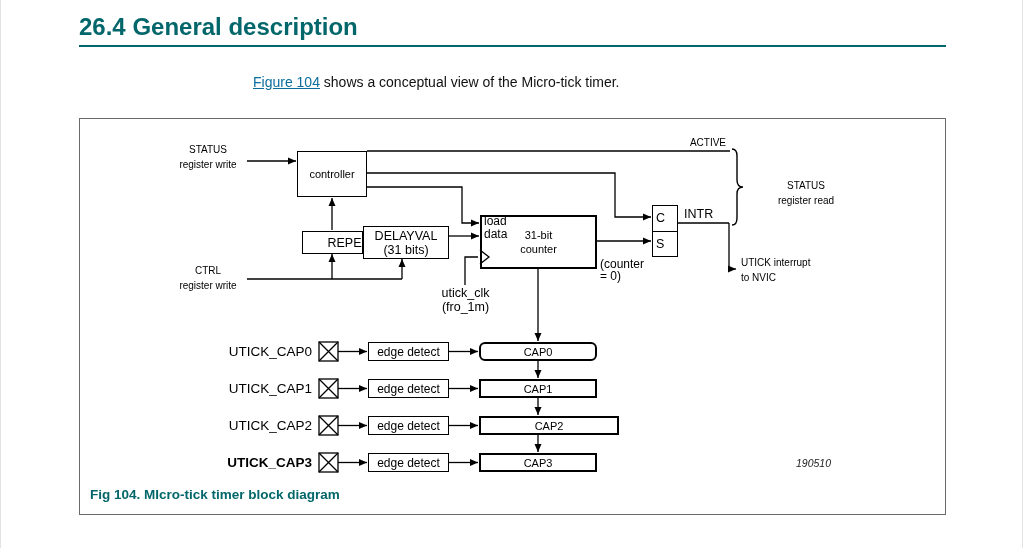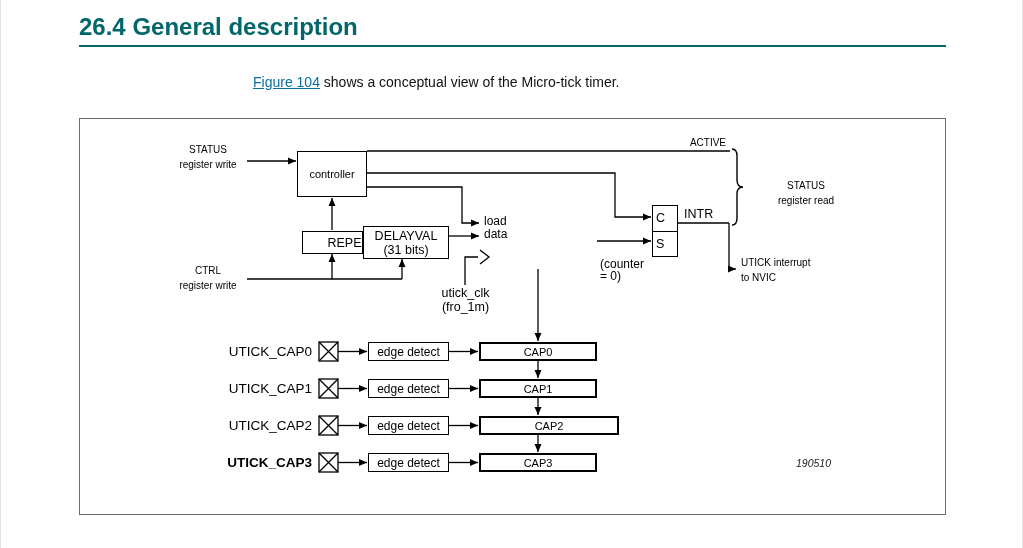--- a/index.html
+++ b/index.html
@@ -49,20 +49,22 @@
 register write</div>
     <div class="box" style="left:217px;top:32px;width:70px;height:46px;">controller</div>
 
     <div class="box f125" style="left:222px;top:112px;width:61px;height:23px;padding-left:39px;">REPEAT</div>
     <div class="box f125" style="left:283px;top:107px;width:86px;height:33px;">DELAYVAL
 (31 bits)</div>
 
     <div class="lbl" style="left:72px;top:144px;width:112px;">CTRL
 register write</div>
 
+    <div class="box thick" style="left:400px;top:96px;width:117px;height:54px;">31-bit
+counter</div>
     <div class="lbl sm left" style="left:404px;top:97px;">load</div>
     <div class="lbl sm left" style="left:404px;top:110px;">data</div>
 
     <div class="lbl sm left" style="left:520px;top:140px;width:52px;">(counter
 = 0)</div>
     <div class="lbl f125" style="left:348px;top:167px;width:75px;line-height:14px;">utick_clk
 (fro_1m)</div>
 
     <div class="csbox">
       <div class="cscell">C</div>
@@ -71,35 +73,36 @@
 
     <div class="lbl f125 left" style="left:604px;top:88px;">INTR</div>
     <div class="lbl right" style="left:580px;top:16px;width:66px;">ACTIVE</div>
     <div class="lbl" style="left:672px;top:59px;width:108px;">STATUS
 register read</div>
     <div class="lbl left" style="left:661px;top:136px;width:140px;">UTICK interrupt
 to NVIC</div>
 
     <div class="lbl right rowlbl" style="left:116px;top:223px;width:116px;">UTICK_CAP0</div>
     <div class="box f12" style="left:288px;top:223px;width:81px;height:19px;">edge detect</div>
-    <div class="box thick" style="left:399px;top:223px;width:118px;height:19px;">CAP0</div>
+    <div class="box thick" style="left:399px;top:223px;width:118px;height:19px;border-radius:6px;">CAP0</div>
 
     <div class="lbl right rowlbl" style="left:116px;top:260px;width:116px;">UTICK_CAP1</div>
     <div class="box f12" style="left:288px;top:260px;width:81px;height:19px;">edge detect</div>
     <div class="box thick" style="left:399px;top:260px;width:118px;height:19px;">CAP1</div>
 
     <div class="lbl right rowlbl" style="left:116px;top:297px;width:116px;">UTICK_CAP2</div>
     <div class="box f12" style="left:288px;top:297px;width:81px;height:19px;">edge detect</div>
     <div class="box thick" style="left:399px;top:297px;width:140px;height:19px;">CAP2</div>
 
     <div class="lbl right rowlbl" style="left:116px;top:334px;width:116px;font-weight:bold;">UTICK_CAP3</div>
     <div class="box f12" style="left:288px;top:334px;width:81px;height:19px;">edge detect</div>
     <div class="box thick" style="left:399px;top:334px;width:118px;height:19px;">CAP3</div>
 
     <div class="watermark">190510</div>
+    <div class="caption">Fig 104. MIcro-tick timer block diagram</div>
 
     <svg class="wires" width="867" height="397" viewBox="0 0 867 397">
       <defs>
         <marker id="arr" markerUnits="userSpaceOnUse" markerWidth="9" markerHeight="8" refX="8" refY="4" orient="auto">
           <path d="M0,0.5 L8,4 L0,7.5 Z" fill="#000"></path>
         </marker>
       </defs>
 
       <g>
         <path class="ln" d="M167,42 H216" marker-end="url(#arr)"></path>

